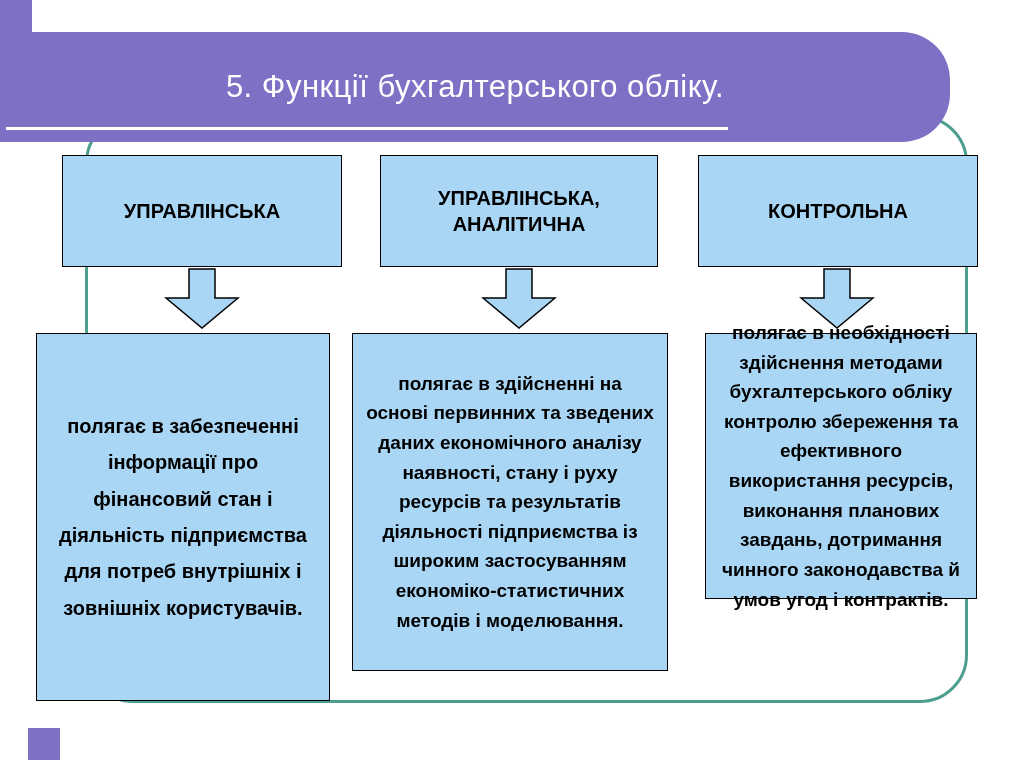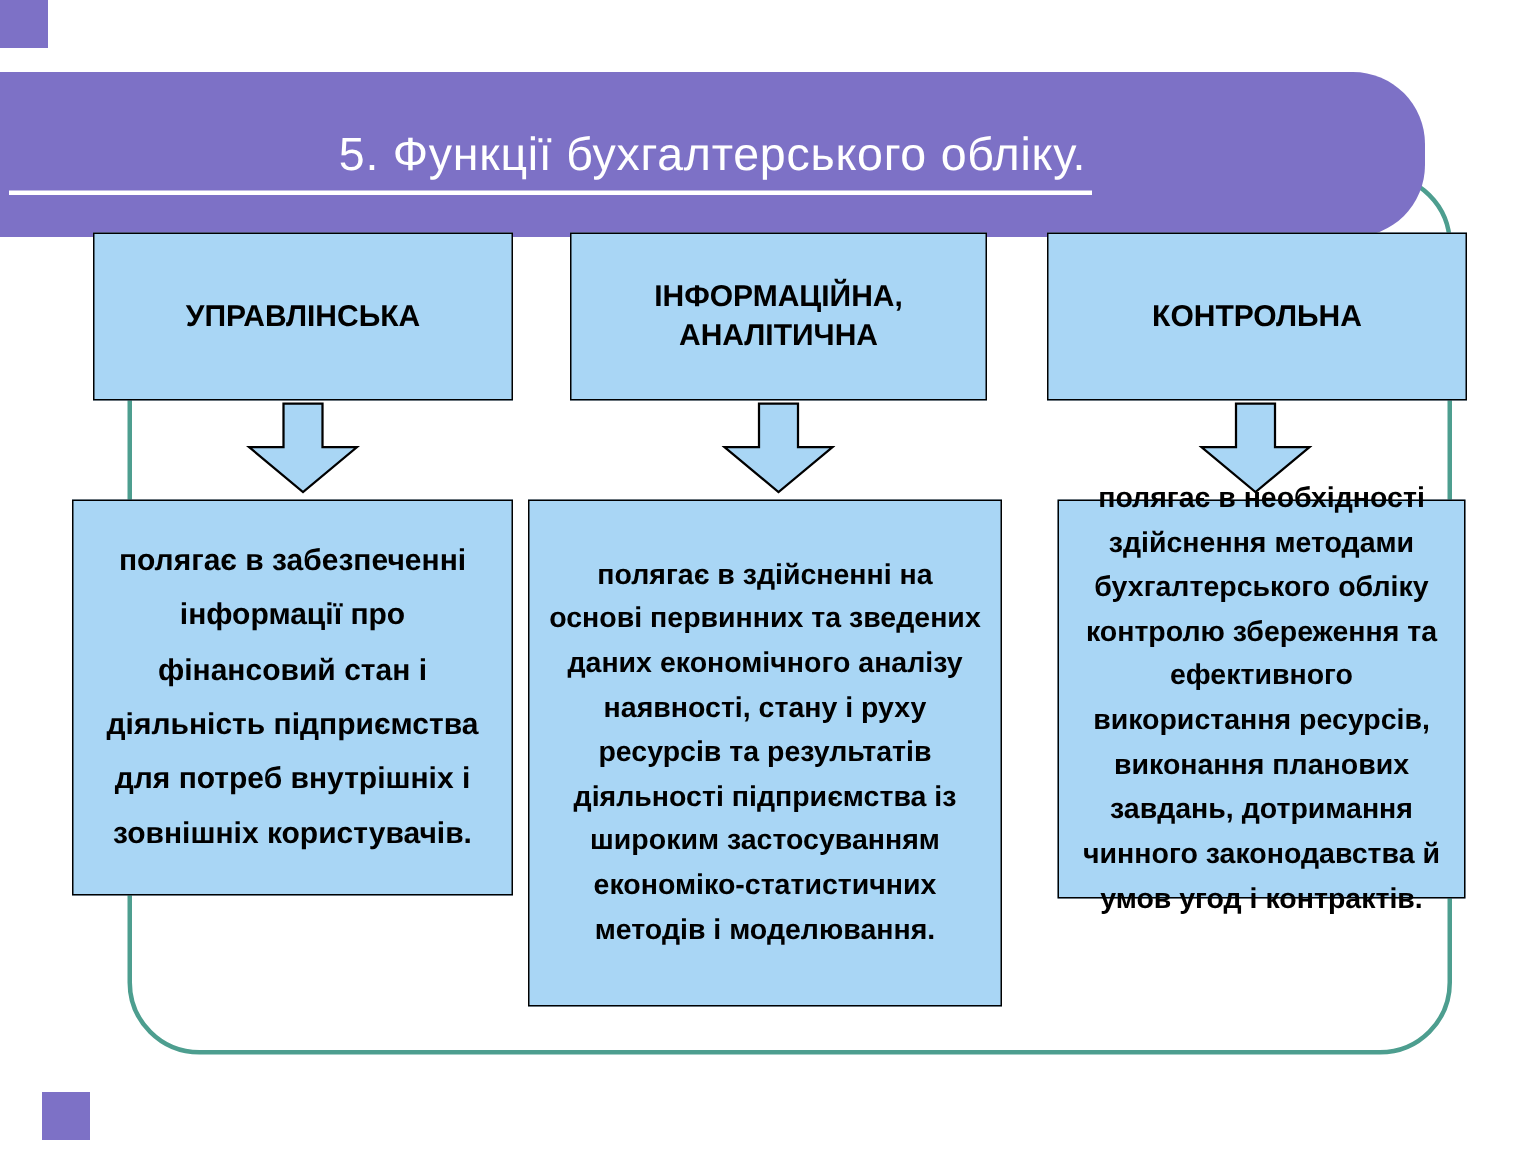--- a/index.html
+++ b/index.html
@@ -31,21 +31,21 @@
     position:absolute;
     left:85px;top:115px;
     width:877px;height:582px;
     border:3px solid var(--frame-border,#4d9e8f);
     border-radius:48px;
     z-index:1;
     background:transparent;
   }
   .title-banner{
     position:absolute;
-    left:0;top:48px;
+    left:0;top:32px;
     width:950px;height:110px;
     background:var(--banner-bg,#7d71c6);
     border-radius:0 48px 48px 0;
     display:flex;align-items:center;justify-content:center;
     z-index:2;
   }
   .title-banner h1{
     margin:0;
     color:var(--title-text,#ffffff);
     font-size:31px;
@@ -77,21 +77,21 @@
   }
   .hb-1{left:62px;width:280px;}
   .hb-2{left:380px;width:278px;}
   .hb-3{left:698px;width:280px;}
   .body-box{
     top:333px;
     font-weight:700;font-size:19px;
     line-height:1.56;
     padding:6px 12px;
   }
-  .bb-1{left:48px;width:294px;height:264px;line-height:1.82;font-size:20px;}
+  .bb-1{left:36px;width:294px;height:368px;line-height:1.82;font-size:20px;}
   .bb-2{left:352px;width:316px;height:338px;}
   .bb-3{left:705px;width:272px;height:266px;}
   .arrow{
     position:absolute;
     top:268px;
     z-index:3;
   }
   .arrow polygon{
     fill:var(--box-fill,#a9d6f5);
     stroke:var(--box-border,#000000);
@@ -120,21 +120,21 @@
     <span>УПРАВЛІНСЬКА</span>
   </div>
   <svg class="arrow ar-1" width="76" height="62" viewBox="0 0 76 62">
     <polygon points="25,1 51,1 51,30 74,30 38,60 2,30 25,30"></polygon>
   </svg>
   <div class="box body-box bb-1">
     <span>полягає в забезпеченні інформації про фінансовий стан і діяльність підприємства для потреб внутрішніх і зовнішніх користувачів.</span>
   </div>
 
   <div class="box header-box hb-2">
-    <span>ІНФОРМАЦІЙНА, АНАЛІТИЧНА</span>
+    <span>УПРАВЛІНСЬКА, АНАЛІТИЧНА</span>
   </div>
   <svg class="arrow ar-2" width="76" height="62" viewBox="0 0 76 62">
     <polygon points="25,1 51,1 51,30 74,30 38,60 2,30 25,30"></polygon>
   </svg>
   <div class="box header-box hb-3">
     <span>КОНТРОЛЬНА</span>
   </div>
 
   <div class="box body-box bb-2">
     <span>полягає в здійсненні на основі первинних та зведених даних економічного аналізу наявності, стану і руху ресурсів та результатів діяльності підприємства із широким застосуванням економіко-статистичних методів і моделювання.</span>

